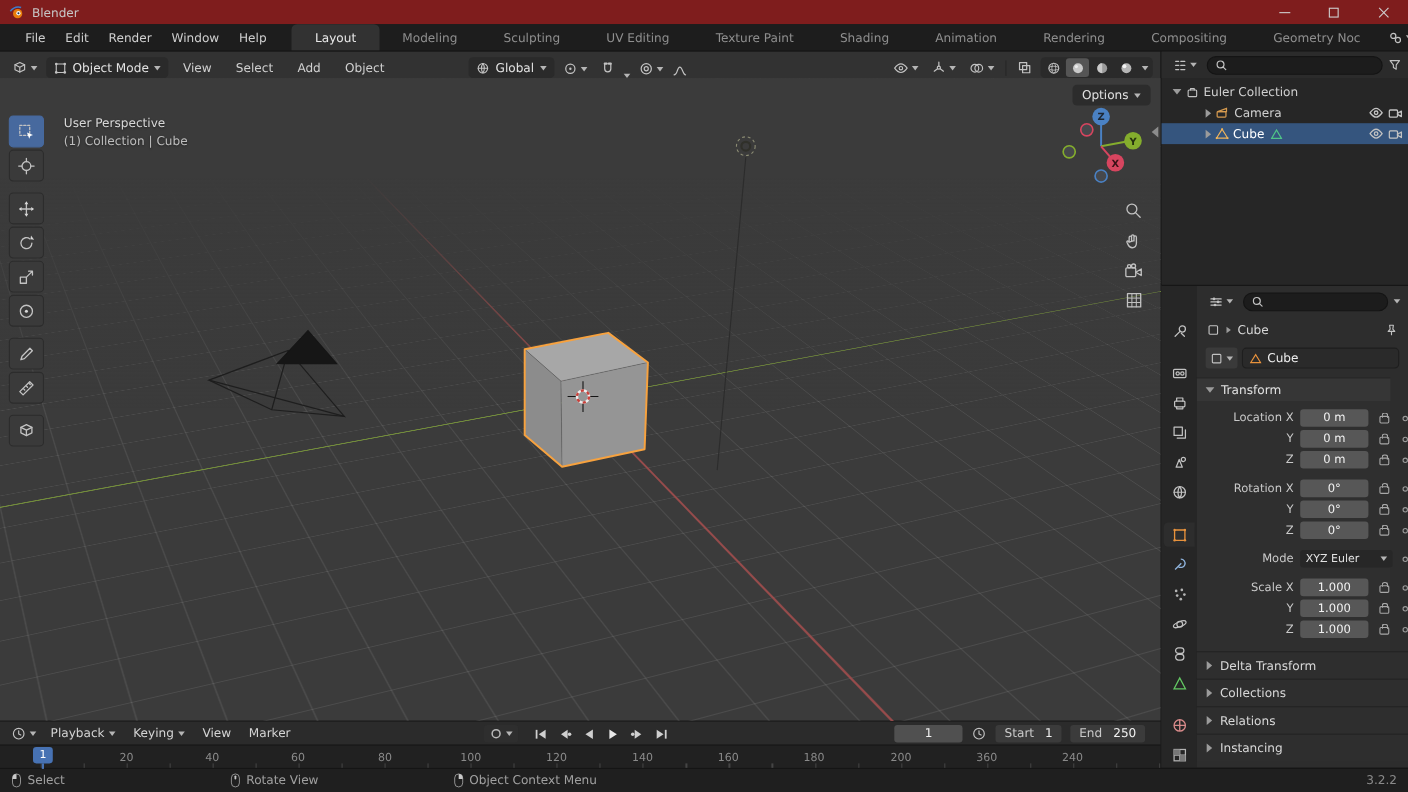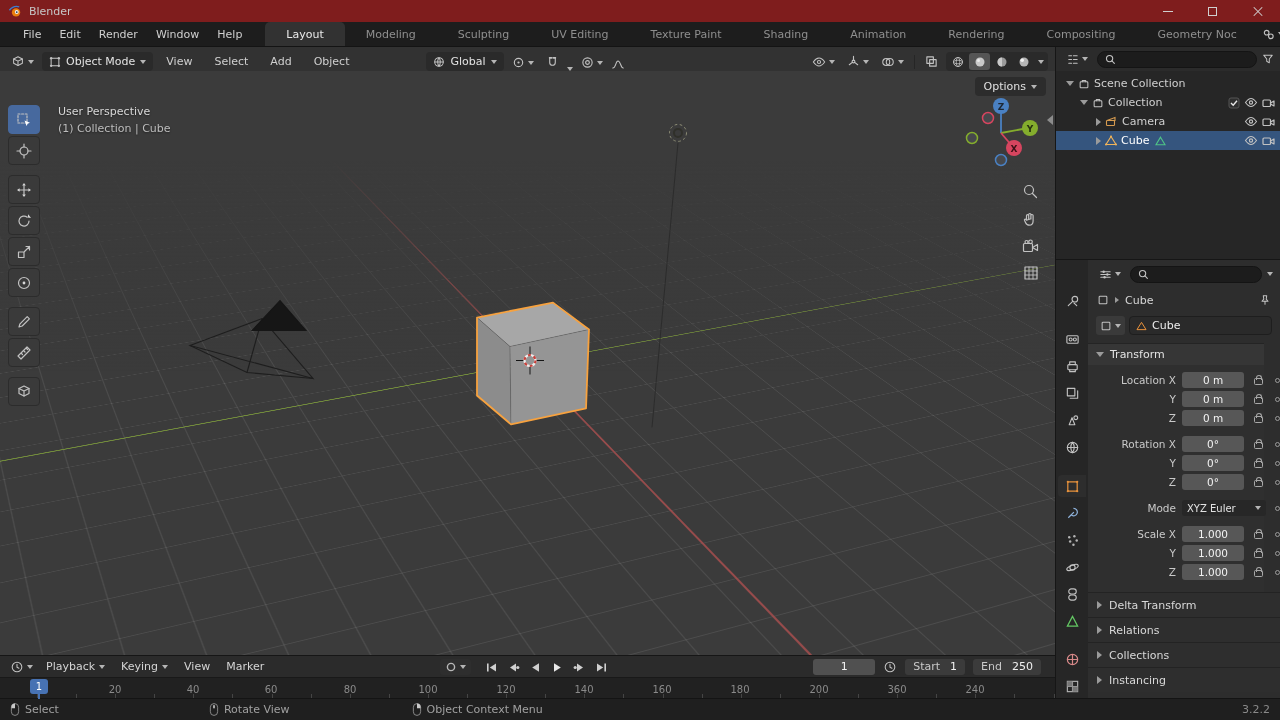--- a/index.html
+++ b/index.html
@@ -609,43 +609,21 @@
               <path d="M2 2.5h10L8.5 7v4.5l-3-1.8V7z"></path>
             </svg>
         </div>
         <div class="ol-rows">
           <div class="ol-row ind-0">
             <span class="tri-down"></span>
             <svg class="is" width="12" height="12" viewBox="0 0 14 14">
                 <rect x="2.5" y="4.5" width="9" height="7" rx="1"></rect>
                 <path d="M5 4.5V3h4v1.5"></path>
               </svg>
-            <span class="ol-label">Scene Collection</span>
-          </div>
-          <div class="ol-row ind-1">
-            <span class="tri-down"></span>
-            <svg class="is" width="12" height="12" viewBox="0 0 14 14">
-                <rect x="2.5" y="4.5" width="9" height="7" rx="1"></rect>
-                <path d="M5 4.5V3h4v1.5"></path>
-              </svg>
-            <span class="ol-label">Collection</span>
-            <span class="ol-right">
-              <svg width="12" height="12" viewBox="0 0 12 12">
-                  <rect x="1" y="1" width="10" height="10" rx="2" fill="#2e2e2e" stroke="#555"></rect>
-                  <path d="M3 6l2.2 2.2L9 3.8" stroke="#e6e6e6" fill="none" stroke-width="1.4"></path>
-                </svg>
-              <svg class="is" width="14" height="11" viewBox="0 0 14 11">
-                  <path d="M1.5 5.5C3.7 2.5 5.4 1.5 7 1.5s3.3 1 5.5 4c-2.2 3-3.9 4-5.5 4s-3.3-1-5.5-4z"></path>
-                  <circle cx="7" cy="5.5" r="1.6"></circle>
-                </svg>
-              <svg class="is" width="13" height="11" viewBox="0 0 13 11">
-                  <rect x="1" y="3" width="7.5" height="6.5" rx="1"></rect>
-                  <path d="M8.5 6l3.5-2v5l-3.5-2z"></path>
-                </svg>
-            </span>
+            <span class="ol-label">Euler Collection</span>
           </div>
           <div class="ol-row ind-2">
             <span class="tri-right"></span>
             <svg width="13" height="11" viewBox="0 0 13 11" fill="none" stroke="#d79b4f" stroke-width="1.1">
                 <path d="M2 4.5L10 1.5v3z"></path>
                 <rect x="1.5" y="4.5" width="8" height="5" rx="0.8"></rect>
               </svg>
             <span class="ol-label">Camera</span>
             <span class="ol-right">
               <svg class="is" width="14" height="11" viewBox="0 0 14 11">
@@ -922,25 +900,25 @@
                 </div>
             </div>
           </div>
 
           <div class="col-sec">
               <span class="tri-right"></span>
               <span>Delta Transform</span>
             </div>
           <div class="col-sec">
               <span class="tri-right"></span>
-              <span>Relations</span>
+              <span>Collections</span>
             </div>
           <div class="col-sec">
               <span class="tri-right"></span>
-              <span>Collections</span>
+              <span>Relations</span>
             </div>
           <div class="col-sec">
               <span class="tri-right"></span>
               <span>Instancing</span>
             </div>
         </div>
       </div>
     </div>
   </div>
 

